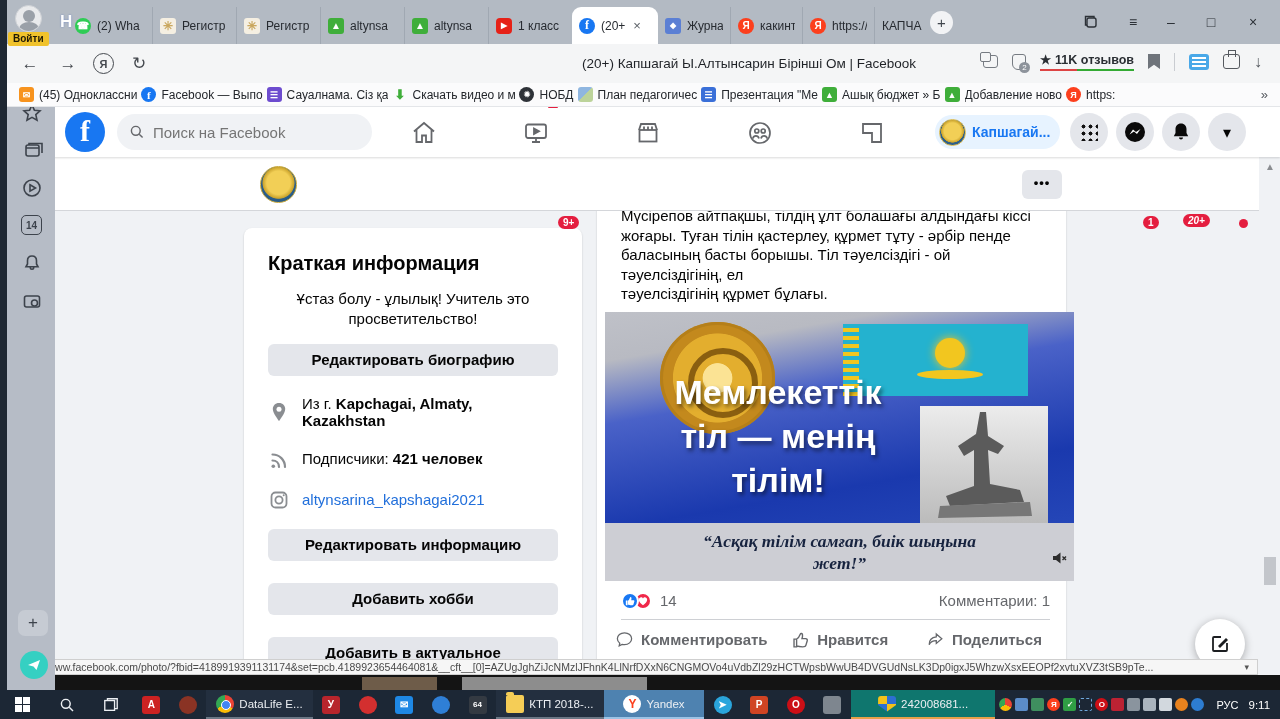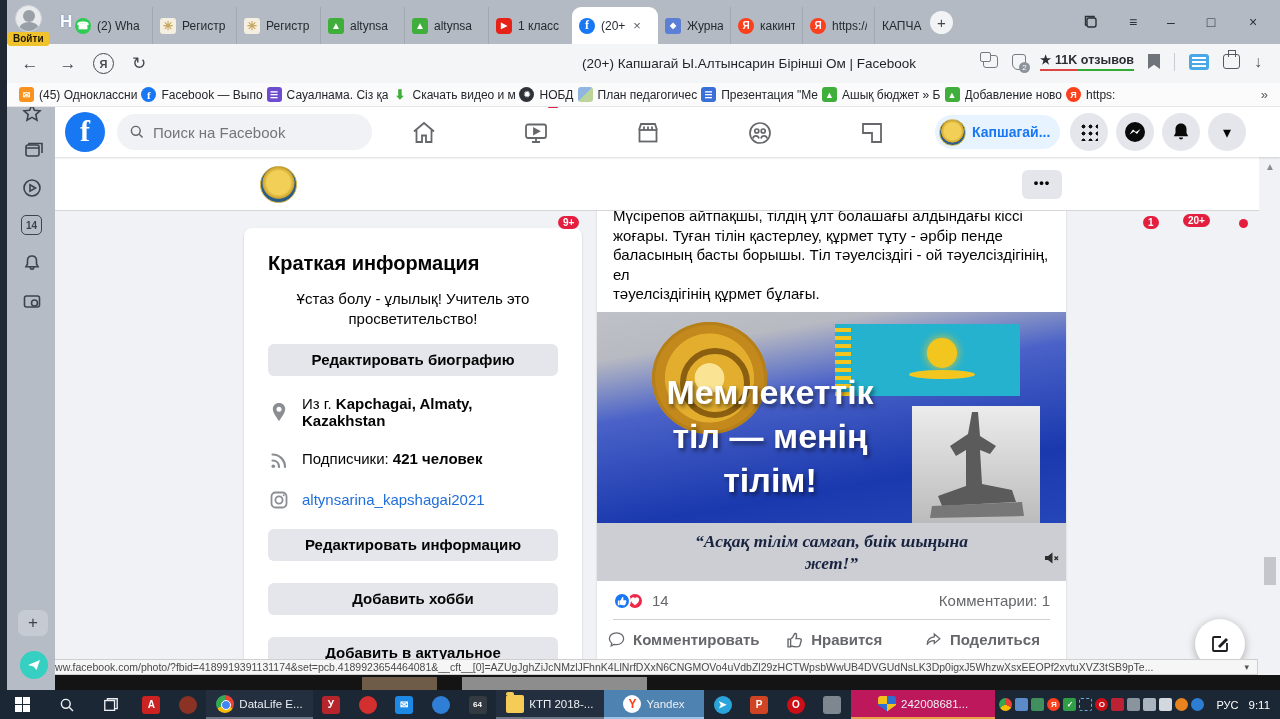--- a/index.html
+++ b/index.html
@@ -100,21 +100,21 @@
 
   .about-card { position:absolute; left:237px; top:17px; width:338px; height:455px; background:#fff; border-radius:8px; box-shadow:0 1px 2px rgba(0,0,0,.2); padding:24px; }
   .about-title { font-size:20px; font-weight:bold; color:#050505; }
   .about-bio { margin-top:14px; text-align:center; font-size:15px; color:#050505; line-height:1.35; padding:0 4px; }
   .gbtn { margin-top:14px; width:100%; height:32px; background:#e4e6eb; border:none; border-radius:6px; font-size:15px; font-weight:bold; color:#050505; font-family:"Liberation Sans",sans-serif; }
   .info-row { display:flex; align-items:center; gap:12px; margin-top:19px; font-size:15px; color:#050505; }
   .info-row .ic { width:22px; height:22px; flex:0 0 22px; color:#8a8d91; }
   .info-row b { font-weight:bold; }
   .info-row .link { color:#216fdb; }
 
-  .post-card { position:absolute; left:590px; top:-54px; width:469px; background:#fff; border-radius:8px; box-shadow:0 1px 2px rgba(0,0,0,.2); }
+  .post-card { position:absolute; left:590px; top:-54px; width:469px; background:#fff; border-radius:8px; box-shadow:0 1px 2px rgba(0,0,0,.2);padding-left:8px; }
   .post-text { padding:49px 16px 8px; font-size:15px; color:#050505; line-height:19.5px; }
   .post-img { position:relative; width:469px; height:269px; overflow:hidden; background:linear-gradient(170deg,#bfc1c8 0%,#b8bac2 14%,#4a62c8 32%,#1a39ae 62%,#2d50bf 100%); }
   .emblem { position:absolute; left:55px; top:10px; width:115px; height:112px; border-radius:50%; background:radial-gradient(circle,#fbe394 0 18%, #e3ae2e 19% 55%, #c3891d 56% 78%, #a96f14 79%); box-shadow:0 0 0 3px #b57f19 inset; }
   .emblem:after{ content:""; position:absolute; left:28px; top:26px; width:58px; height:58px; border-radius:50%; border:6px solid #8a5f10; }
   .kflag { position:absolute; left:238px; top:12px; width:185px; height:72px; background:#24b2cf; display:flex; }
   .korn { width:16px; height:100%; background:repeating-linear-gradient(0deg,#f2c61f 0 4px,#24b2cf 4px 8px); }
   .ksun { position:absolute; left:92px; top:14px; width:30px; height:30px; border-radius:50%; background:#f2c61f; box-shadow:0 0 10px #f2c61f; }
   .keagle { position:absolute; left:74px; top:46px; width:66px; height:9px; border-radius:50%; background:#f2c61f; }
   .img-title { position:absolute; left:8px; top:58px; width:330px; text-align:center; color:#fff; font-weight:bold; font-size:34px; line-height:1.3; text-shadow:2px 3px 4px rgba(0,0,0,.5); }
   .statue { position:absolute; right:26px; top:94px; width:128px; height:122px; background:linear-gradient(180deg,#ececec,#b9b9b9); }
@@ -144,21 +144,21 @@
   .darkstrip { position:absolute; left:7px; top:675px; width:1273px; height:15px; background:#141414; z-index:24; }
   .darkstrip .p1{ position:absolute; left:355px; top:2px; width:75px; height:13px; background:#6e5c49; }
   .darkstrip .p2{ position:absolute; left:455px; top:2px; width:185px; height:13px; background:#8d8d8d; }
 
   
   .taskbar { position:absolute; left:0; top:690px; width:1280px; height:29px; background:#1c2735; z-index:50; display:flex; align-items:stretch; }
   .tb { display:flex; align-items:center; justify-content:center; gap:5px; color:#eceff3; }
   .tb.w46{ width:46px; } .tb.w38{ width:38px; }
   .tb.open { border-bottom:2px solid #6b7785; background:#232f3f; }
   .tb.active { background:#4e82b0; border-bottom:2px solid #9cc3e5; }
-  .tb.alert { background:#be185d; border-bottom:2px solid #e8a049;align-items:center; }
+  .tb.alert { background:#0f766e; border-bottom:2px solid #e8a049;align-items:center; }
   .tb .lbl { font-size:11.5px; white-space:nowrap; overflow:hidden; max-width:78px; }
   .ai { width:18px; height:18px; border-radius:3px; display:flex; align-items:center; justify-content:center; font-size:10px; font-weight:bold; color:#fff; flex:0 0 18px; }
   .ai.acrobat{ background:#c22; } .ai.rust{ background:#8a3324; border-radius:50%;}
   .ai.chrome{ border-radius:50%; background:conic-gradient(#ea4335 0 33%,#fbbc05 0 66%,#34a853 0 100%); position:relative;}
   .ai.chrome:after{content:""; position:absolute; left:5px; top:5px; width:8px; height:8px; border-radius:50%; background:#4285f4; border:1.5px solid #fff;}
   .ai.rshield{ background:#b7252c; } .ai.rcirc{ background:#d32f2f; border-radius:50%; }
   .ai.mail{ background:#1e88e5; } .ai.cam{ background:#2f7fd6; border-radius:50%; }
   .ai.n64{ background:#343a42; font-size:8px; }
   .ai.folder{ background:#f5cd56; border-radius:2px; position:relative; }
   .ai.folder:before{ content:""; position:absolute; left:0; top:-3px; width:8px; height:3px; background:#f5cd56; border-radius:2px 2px 0 0; }
@@ -519,21 +519,21 @@
           <path d="M5.5 13.5 L9 8.5 L12 11 L16.5 8 L13 13 L10 10.5 Z" fill="#fff"></path>
         </svg>
       </div>
     <div class="cbtn" style="left:1155px;">
       <svg width="22" height="22" viewBox="0 0 22 22" fill="#0a0a0a">
           <path d="M11 2.5 C7.5 2.5 5.5 5.2 5.5 8 V12 L3.8 15.3 H18.2 L16.5 12 V8 C16.5 5.2 14.5 2.5 11 2.5 Z M9 16.5 C9 19 13 19 13 16.5 Z"></path>
         </svg>
       </div>
     <div class="cbtn" style="left:1201px;">▾</div>
     <span class="badge" style="left:1136px; top:109px;">1</span>
-    <span class="badge" style="left:1176px; top:107px;">20+</span>
+    <span class="badge" style="left:1176px; top:107px;font-style:italic;">20+</span>
     <span class="badge" style="left:1232px; top:112px; width:9px; height:9px; padding:0; border-radius:50%;"></span>
     <span class="badge" style="left:551px; top:109px;">9+</span>
   </div>
 
   <div class="scrollzone">
     <span class="scroll-arrow">▲</span>
     <div class="thumb"></div>
   </div>
 
   <div class="statusbar">

